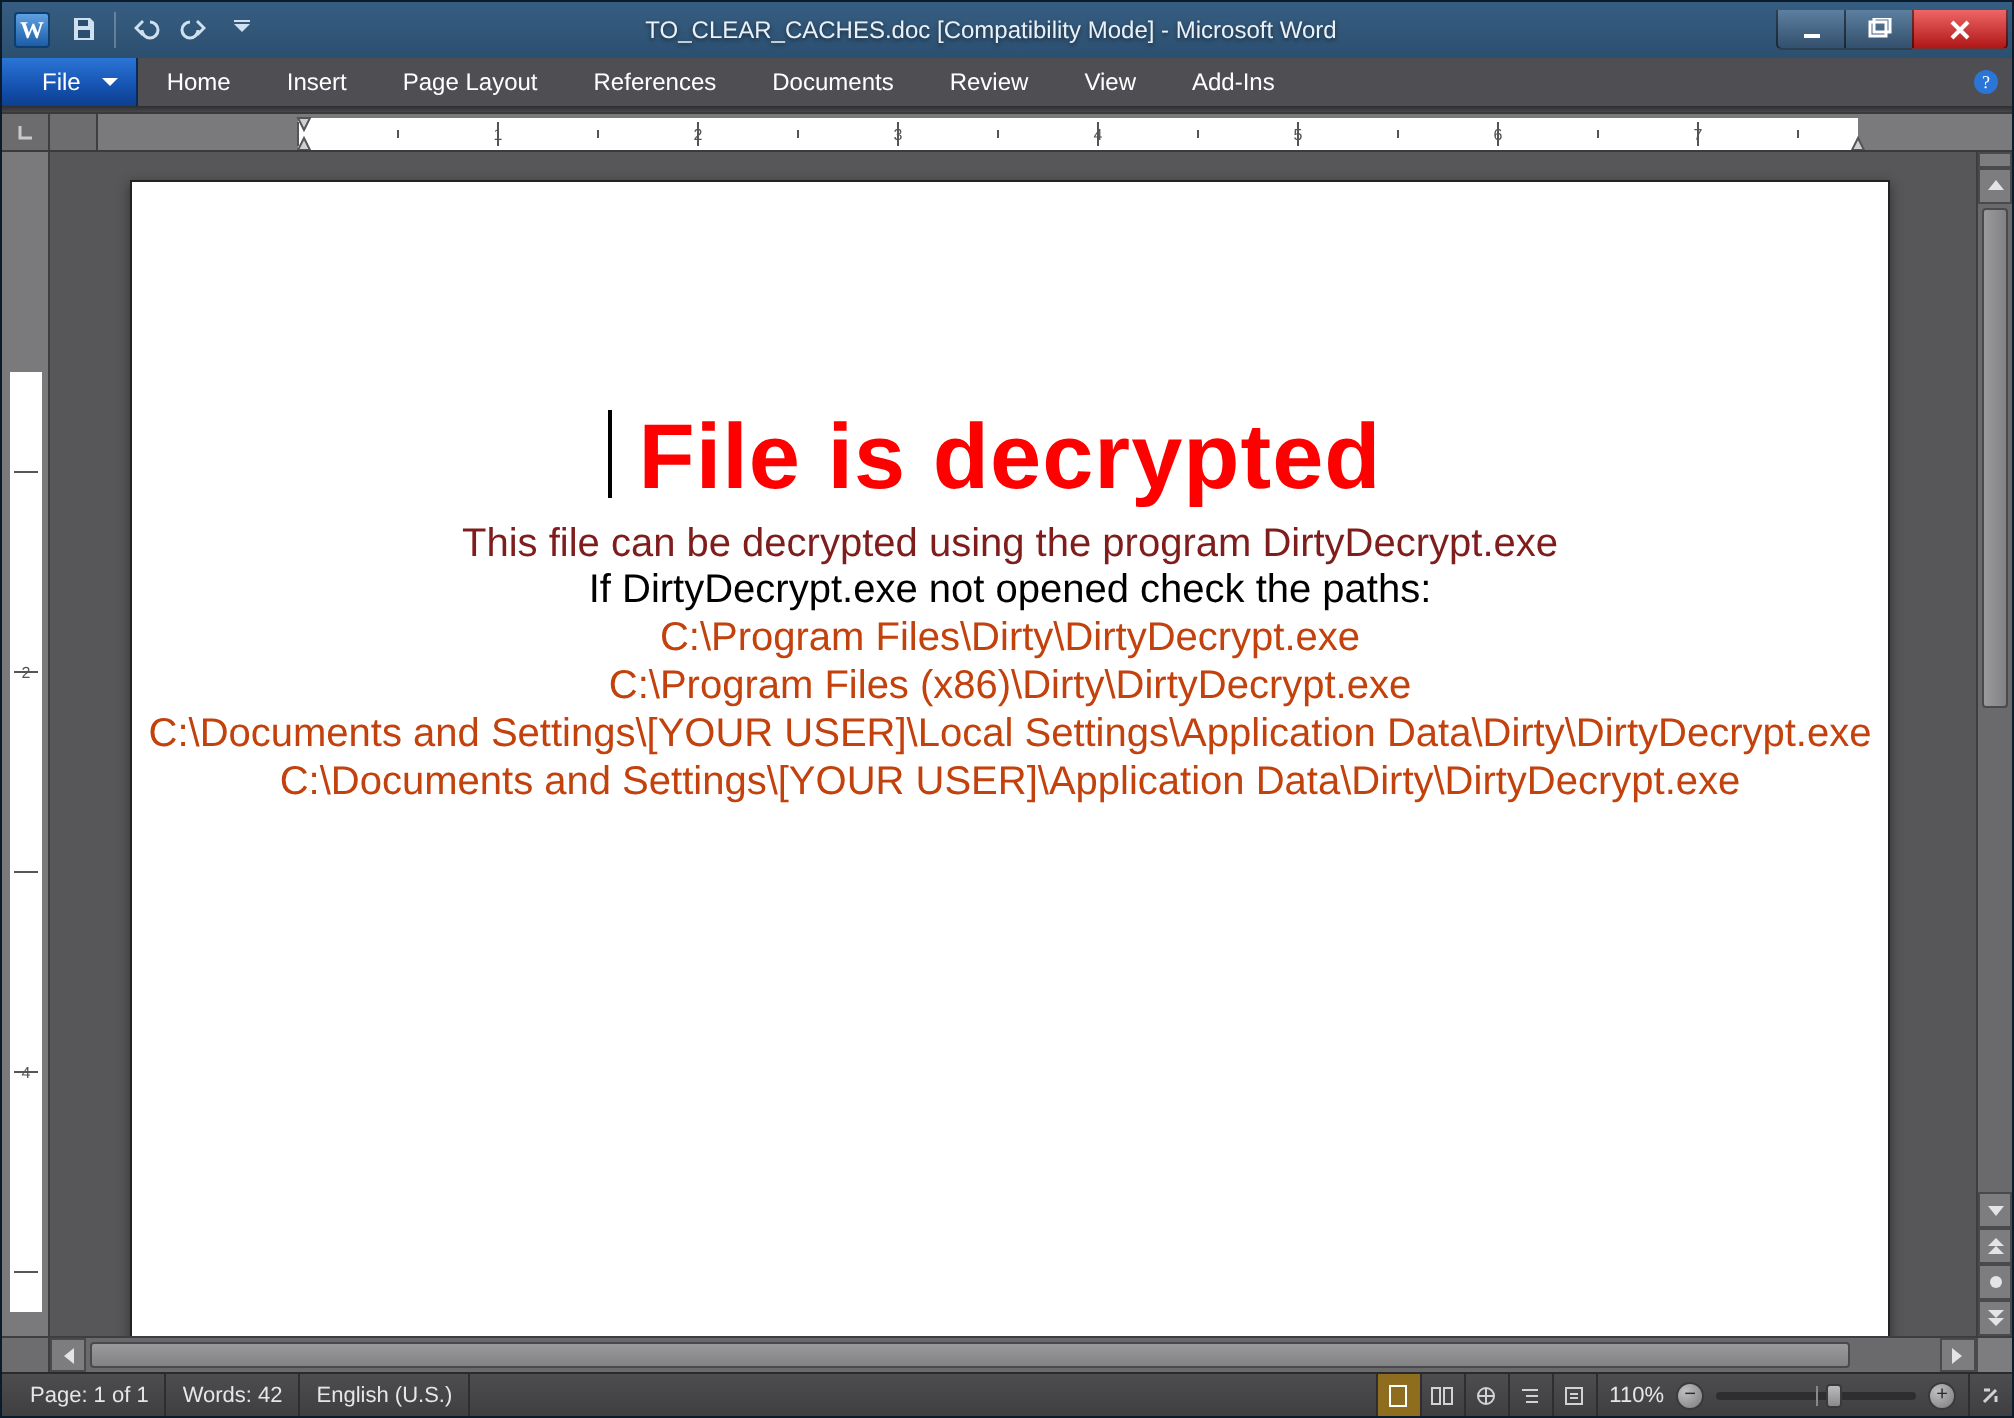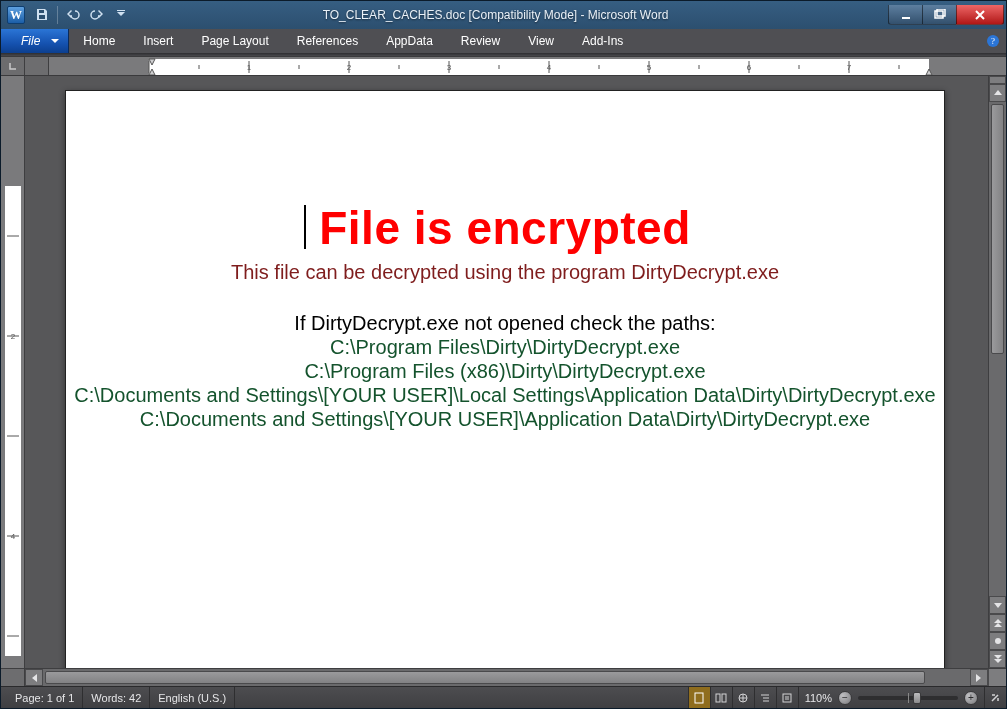--- a/index.html
+++ b/index.html
@@ -83,21 +83,20 @@
     padding: 0 14px;
     display: flex; align-items: center;
     cursor: default;
   }
   .ribbon .tab.file {
     background: linear-gradient(#2b75d6, #1552b0 60%, #0c3f8f);
     padding: 0 28px 0 20px;
     border-right: 1px solid #0a2a5a;
     font-weight: 500;
     position: relative;
-    font-style: italic;
   }
   .ribbon .tab.file::after {
     content: "";
     position: absolute; right: 9px; top: 50%;
     border: 4px solid transparent; border-top-color: #fff;
     transform: translateY(-2px);
   }
   .ribbon .help {
     margin-left: auto;
     width: 26px;
@@ -184,24 +183,23 @@
   }
   .page .press {
     color: #00c800;
     font-size: 24px;
     font-weight: bold;
     margin-top: 4px;
   }
   .page .check {
     color: #000;
     font-size: 20px;
-    margin-top: 28px;
   }
   .page .path {
-    color: #14532d;
+    color: #c2410c;
     font-size: 20px;
     line-height: 1.2;
   }
   
   .vscroll {
     width: 18px;
     background: #6a6a6c;
     border-left: 1px solid #3e3e40;
     display: flex; flex-direction: column;
   }
@@ -359,21 +357,21 @@
     <div class="tab">
         <span>Insert</span>
       </div>
     <div class="tab">
         <span>Page Layout</span>
       </div>
     <div class="tab">
         <span>References</span>
       </div>
     <div class="tab">
-        <span>AppData</span>
+        <span>Documents</span>
       </div>
     <div class="tab">
         <span>Review</span>
       </div>
     <div class="tab">
         <span>View</span>
       </div>
     <div class="tab">
         <span>Add-Ins</span>
       </div>
@@ -448,21 +446,21 @@
         <g fill="#555" font-size="8" font-family="sans-serif">
           <text x="12" y="263" text-anchor="middle">2</text>
           <text x="12" y="463" text-anchor="middle">4</text>
         </g>
       </svg>
     </div>
 
     <div class="doc-viewport">
       <div class="page">
         <div class="cursor-mark" style="left:238px; top:114px;"></div>
-        <h1>File is encrypted</h1>
+        <h1>File is decrypted</h1>
         <div class="sub">This file can be decrypted using the program DirtyDecrypt.exe</div>
         <div class="check">If DirtyDecrypt.exe not opened check the paths:</div>
         <div class="path">C:\Program Files\Dirty\DirtyDecrypt.exe</div>
         <div class="path">C:\Program Files (x86)\Dirty\DirtyDecrypt.exe</div>
         <div class="path">C:\Documents and Settings\[YOUR USER]\Local Settings\Application Data\Dirty\DirtyDecrypt.exe</div>
         <div class="path">C:\Documents and Settings\[YOUR USER]\Application Data\Dirty\DirtyDecrypt.exe</div>
       </div>
     </div>
 
     <div class="vscroll">

